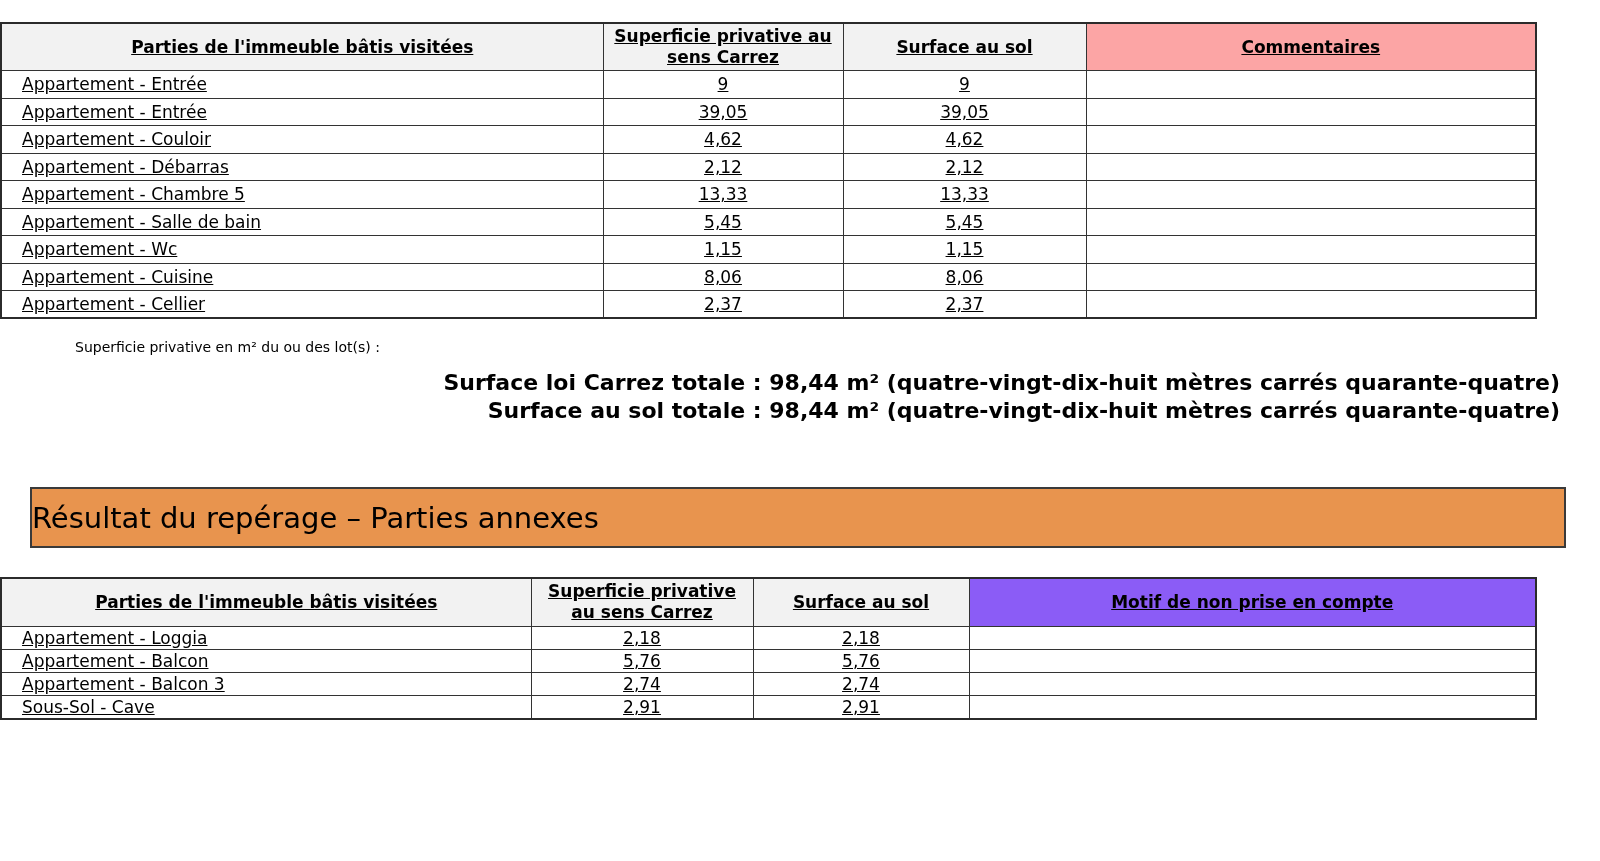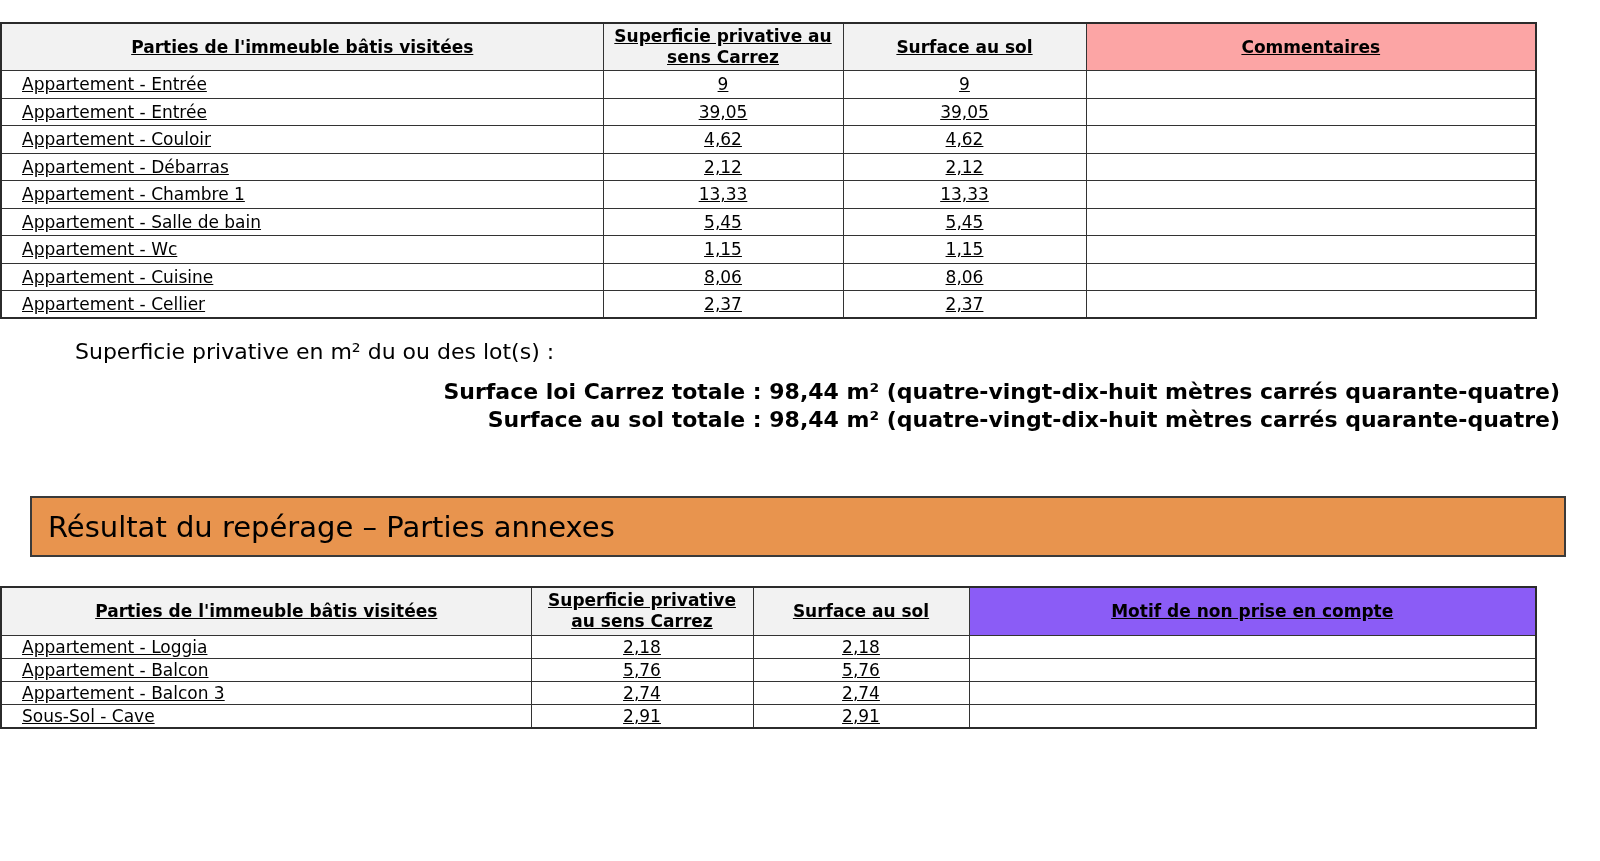--- a/index.html
+++ b/index.html
@@ -40,38 +40,37 @@
     vertical-align: middle;
     white-space: nowrap;
     overflow: hidden;
   }
   table.parts-table td:first-child { text-align: left; padding-left: 20px; }
 
   #table1 { margin-top: 22px; }
 
   .intro-line {
     margin: 20px 0 4px 75px;
-    font-size: 22px;
+    font-size: 14px;
   }
   .totals-block {
     width: 1560px;
     text-align: right;
     margin-top: 14px;
     font-weight: bold;
     font-size: 22px;
     line-height: 28px;
   }
   .banner {
     margin: 62px 0 0 30px;
     width: 1536px;
     height: 61px;
     border: 2px solid #3a3a3a;
     display: flex;
     align-items: center;
-    padding-left: 16px;
     font-size: 29px;
   }
   #table2 { margin-top: 29px; }
   #table2 th { height: 48px; }
   #table2 td { height: 19px; }
 </style>
 </head>
 <body>
 
 <div class="page">
@@ -110,21 +109,21 @@
           <td>4,62</td>
           <td></td>
         </tr>
         <tr>
           <td>Appartement - Débarras</td>
           <td>2,12</td>
           <td>2,12</td>
           <td></td>
         </tr>
         <tr>
-          <td>Appartement - Chambre 1</td>
+          <td>Appartement - Chambre 5</td>
           <td>13,33</td>
           <td>13,33</td>
           <td></td>
         </tr>
         <tr>
           <td>Appartement - Salle de bain</td>
           <td>5,45</td>
           <td>5,45</td>
           <td></td>
         </tr>

